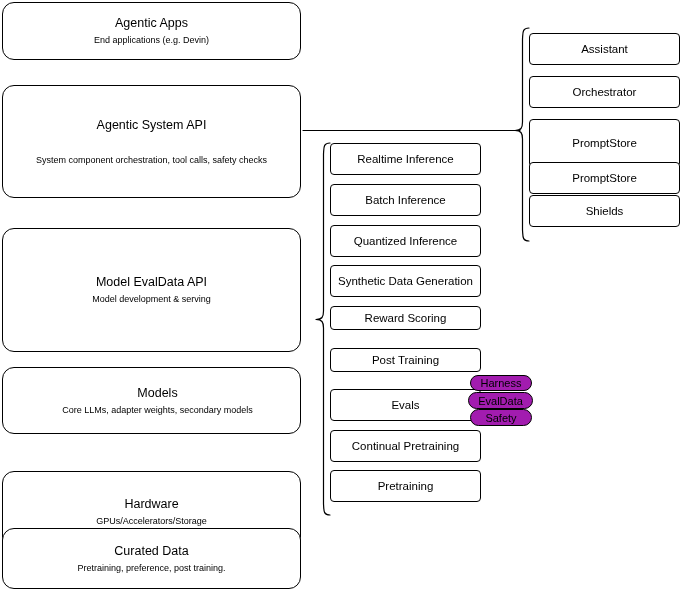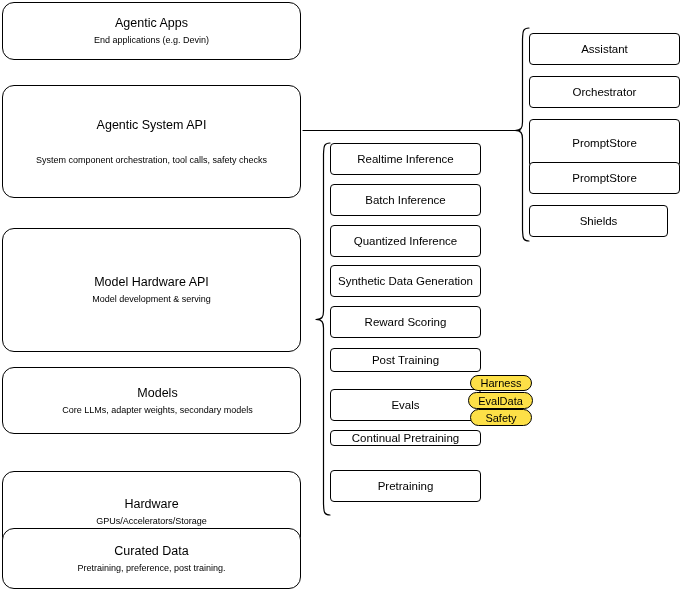--- a/index.html
+++ b/index.html
@@ -59,21 +59,21 @@
   .item .title {
     font-size: 11.5px;
     line-height: 14px;
     white-space: nowrap;
   }
 
   
   .pill {
     position: absolute;
     box-sizing: border-box;
-    background: #fde047;
+    background: #a21caf;
     border: 1.6px solid #000000;
     border-radius: 999px;
     display: flex;
     align-items: center;
     justify-content: center;
     font-size: 11px;
     line-height: 12px;
     white-space: nowrap;
     z-index: 6;
   }
@@ -126,21 +126,21 @@
     <div class="title">Agentic Apps</div>
     <div class="subtitle">End applications (e.g. Devin)</div>
   </div>
 
   <div class="node layer" style="left:2px; top:85px; width:299px; height:113px;gap:18px;">
     <div class="title">Agentic System API</div>
     <div class="subtitle">System component orchestration, tool calls, safety checks</div>
   </div>
 
   <div class="node layer" style="left:2px; top:228px; width:299px; height:124px;">
-    <div class="title">Model Hardware API</div>
+    <div class="title">Model EvalData API</div>
     <div class="subtitle">Model development &amp; serving</div>
   </div>
 
   <div class="node layer" style="left:2px; top:367px; width:299px; height:67px;padding-left:20px;">
     <div class="title">Models</div>
     <div class="subtitle">Core LLMs, adapter weights, secondary models</div>
   </div>
 
   <div class="node layer" style="left:2px; top:471px; width:299px; height:81px;">
     <div class="title">Hardware</div>
@@ -161,33 +161,33 @@
   </div>
 
   <div class="node item" style="left:330px; top:265px; width:151px; height:32px;">
     <div class="title">Synthetic Data Generation</div>
   </div>
 
   <div class="node item" style="left:330px; top:225px; width:151px; height:32px;">
     <div class="title">Quantized Inference</div>
   </div>
 
-  <div class="node item" style="left:330px; top:306px; width:151px; height:32px;">
+  <div class="node item" style="left:330px; top:306px; width:151px; height:24px;">
     <div class="title">Reward Scoring</div>
   </div>
 
   <div class="node item" style="left:330px; top:348px; width:151px; height:24px;">
     <div class="title">Post Training</div>
   </div>
 
   <div class="node item" style="left:330px; top:389px; width:151px; height:32px;">
     <div class="title">Evals</div>
   </div>
 
-  <div class="node item" style="left:330px; top:430px; width:151px; height:16px;">
+  <div class="node item" style="left:330px; top:430px; width:151px; height:32px;">
     <div class="title">Continual Pretraining</div>
   </div>
 
   <div class="node item" style="left:330px; top:470px; width:151px; height:32px;">
     <div class="title">Pretraining</div>
   </div>
 
   <div class="pill" style="left:470px; top:375px; width:62px; height:16px;">
     <span>Harness</span>
   </div>
@@ -207,17 +207,17 @@
   </div>
 
   <div class="node item" style="left:529px; top:119px; width:151px; height:48px;">
     <div class="title">PromptStore</div>
   </div>
 
   <div class="node item" style="left:529px; top:162px; width:151px; height:32px;">
     <div class="title">PromptStore</div>
   </div>
 
-  <div class="node item" style="left:529px; top:205px; width:139px; height:32px;">
+  <div class="node item" style="left:529px; top:195px; width:151px; height:32px;">
     <div class="title">Shields</div>
   </div>
 
 </div>
 
 </body></html>

